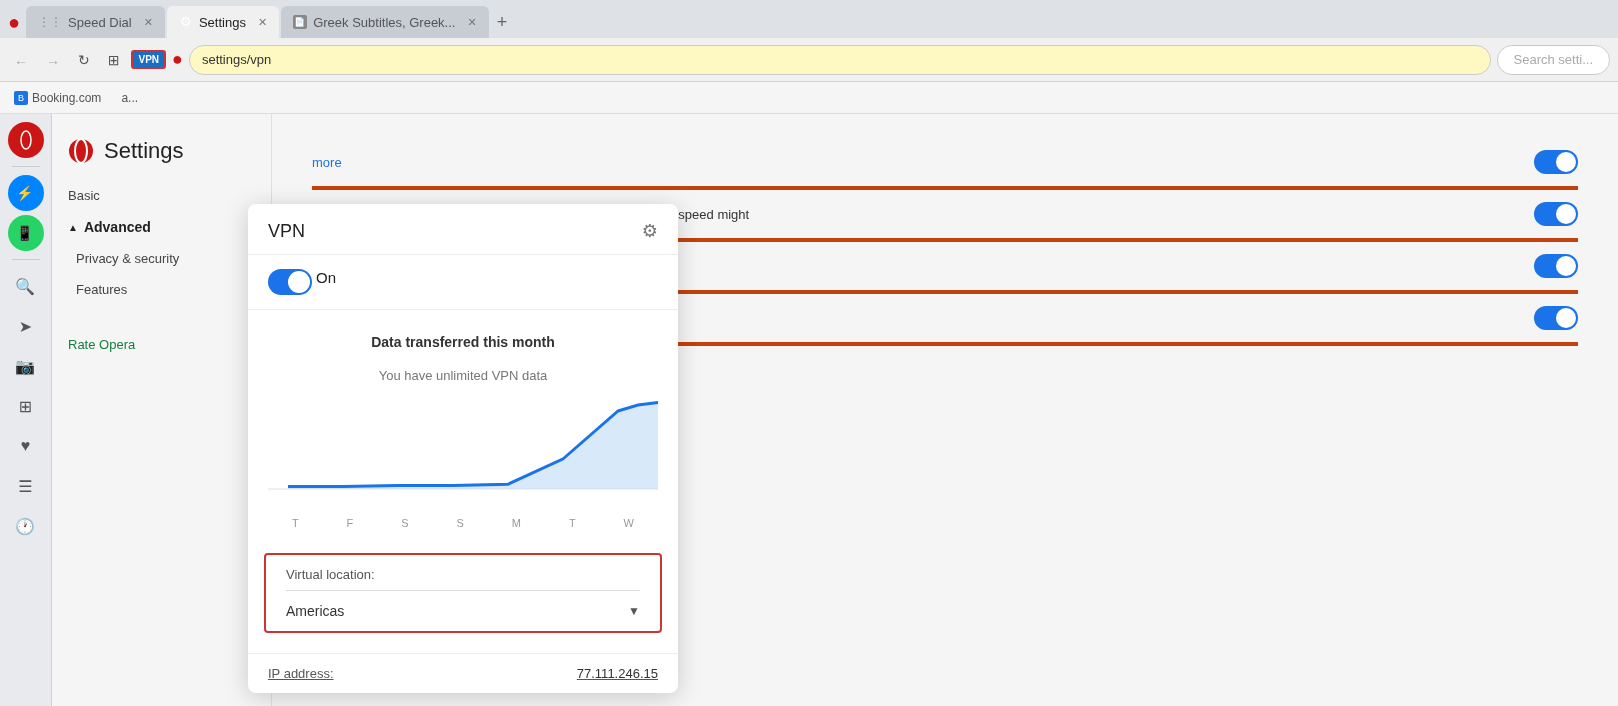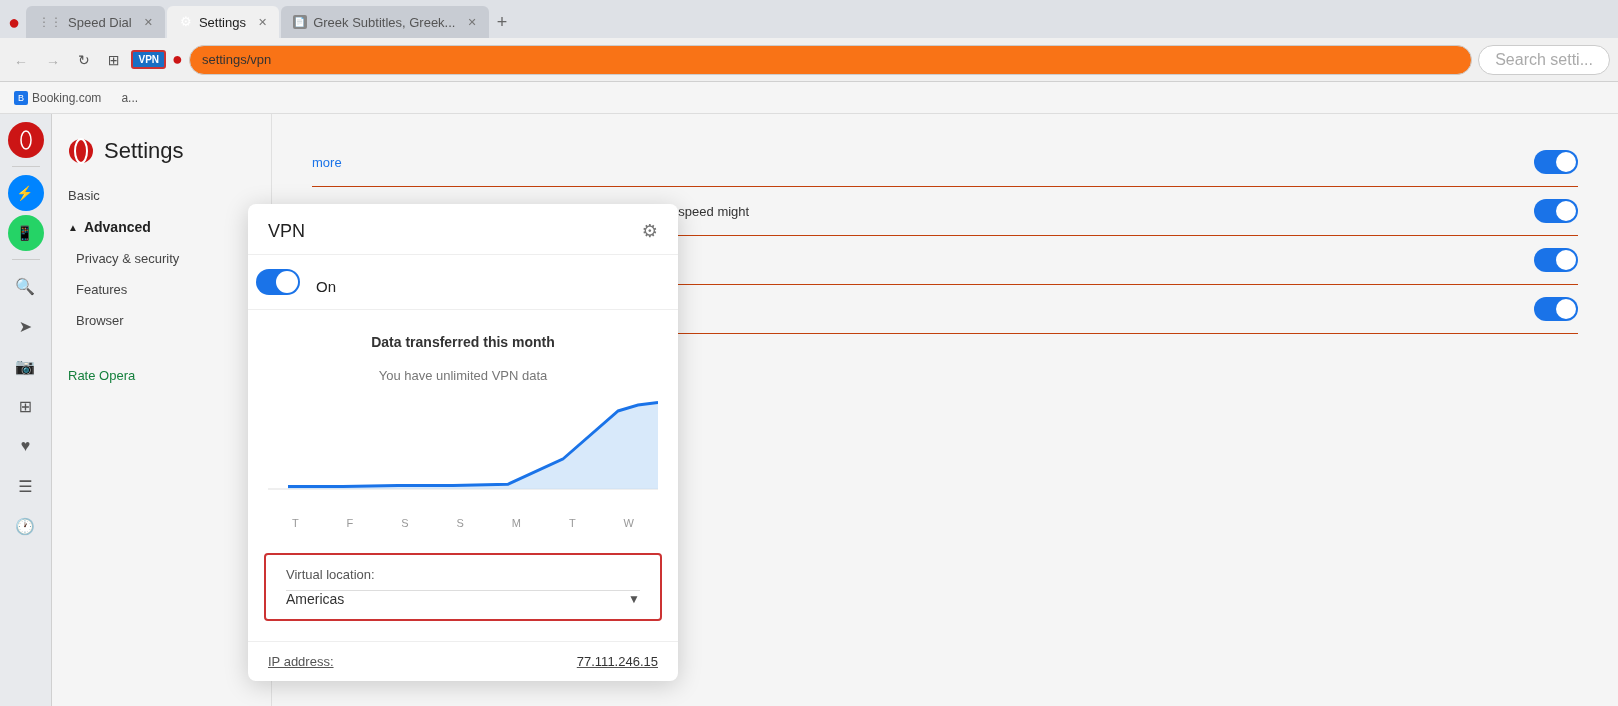--- a/index.html
+++ b/index.html
@@ -19,22 +19,22 @@
     .tab-favicon.settings { background: none; font-size: 13px; }
     .tab-favicon.page { background: #888; }
 
     
     .nav-bar { display: flex; align-items: center; height: 44px; background: #f0f0f0; padding: 0 8px; gap: 6px; border-bottom: 1px solid #d0d0d0; }
     .nav-btn { background: none; border: none; cursor: pointer; color: #555; font-size: 14px; padding: 4px 6px; border-radius: 4px; }
     .nav-btn.disabled { color: #aaa; cursor: default; }
     .layout-btn { background: none; border: none; cursor: pointer; color: #555; font-size: 14px; padding: 4px 6px; }
     .vpn-badge { background: #1a6fc4; color: white; font-size: 10px; font-weight: bold; padding: 2px 5px; border-radius: 3px; border: 2px solid #cc3333; cursor: pointer; }
     .opera-icon { color: #cc1515; font-size: 18px; }
-    .address-bar { flex: 1; background: #f97316; border: 1px solid #ccc; border-radius: 20px; height: 30px; display: flex; align-items: center; padding: 0 12px; font-size: 13px; color: #333; }
-    .search-settings-btn { background: white; border: 1px solid #ccc; border-radius: 20px; height: 30px; padding: 0 16px; font-size: 16px; color: #aaa; cursor: pointer; margin-left: auto; }
+    .address-bar { flex: 1; background: #fef9c3; border: 1px solid #ccc; border-radius: 20px; height: 30px; display: flex; align-items: center; padding: 0 12px; font-size: 13px; color: #333; }
+    .search-settings-btn { background: white; border: 1px solid #ccc; border-radius: 20px; height: 30px; padding: 0 16px; font-size: 13px; color: #aaa; cursor: pointer; margin-left: auto; }
 
     
     .bookmarks-bar { height: 32px; background: #f5f5f5; display: flex; align-items: center; padding: 0 8px; gap: 8px; border-bottom: 1px solid #ddd; font-size: 12px; color: #555; }
     .bookmark-item { display: flex; align-items: center; gap: 4px; cursor: pointer; padding: 2px 6px; border-radius: 3px; }
     .bookmark-icon { width: 14px; height: 14px; background: #1a73e8; border-radius: 2px; display: inline-block; font-size: 9px; color: white; text-align: center; line-height: 14px; }
 
     
     .main-area { display: flex; height: calc(706px - 38px - 44px - 32px); background: #f5f5f5; }
 
     
@@ -51,42 +51,42 @@
     .settings-nav-item { padding: 8px 16px; font-size: 13px; color: #444; cursor: pointer; border-radius: 0; }
     .settings-nav-item.section-header { font-weight: 600; color: #222; font-size: 14px; display: flex; align-items: center; gap: 6px; }
     .settings-nav-item.sub-item { padding-left: 24px; font-size: 13px; }
     .settings-nav-item.link-item { color: #15803d; }
     .expand-arrow { font-size: 10px; }
 
     
     .settings-content { flex: 1; background: #f5f5f5; padding: 24px 40px; overflow-y: auto; }
     .toggle-switch { width: 44px; height: 24px; border-radius: 12px; background: #1a73e8; display: inline-flex; align-items: center; padding: 2px; cursor: pointer; flex-shrink: 0; }
     .toggle-knob { width: 20px; height: 20px; border-radius: 50%; background: white; margin-left: auto; }
-    .settings-row { display: flex; align-items: center; justify-content: space-between; padding: 12px 0; border-bottom: 1px solid #c2410c; }
+    .settings-row { display: flex; align-items: center; justify-content: space-between; padding: 12px 0; border-bottom: 4px solid #c2410c; }
 
     
     .vpn-popup { position: absolute; top: 90px; left: 248px; width: 430px; background: white; border-radius: 8px; box-shadow: 0 4px 24px rgba(0,0,0,0.18); z-index: 100; overflow: hidden; }
     .vpn-popup-header { display: flex; align-items: center; justify-content: space-between; padding: 16px 20px 12px; border-bottom: 1px solid #eee; }
     .vpn-title { font-size: 18px; font-weight: 500; color: #222; }
     .vpn-gear { color: #777; font-size: 18px; cursor: pointer; }
-    .vpn-toggle-row { display: flex; align-items: flex-end; gap: 16px; padding: 14px 8px; border-bottom: 1px solid #eee; }
+    .vpn-toggle-row { display: flex; align-items: flex-start; gap: 4px; padding: 14px 20px; border-bottom: 1px solid #eee; }
     .vpn-toggle { width: 44px; height: 26px; border-radius: 13px; background: #1a73e8; display: flex; align-items: center; padding: 2px; cursor: pointer; }
     .vpn-toggle-knob { width: 22px; height: 22px; border-radius: 50%; background: white; margin-left: auto; }
     .vpn-on-label { font-size: 15px; color: #222; }
     .vpn-data-section { padding: 20px 20px 10px; text-align: center; }
     .vpn-data-amount { font-size: 42px; font-weight: 400; color: #1a73e8; }
     .vpn-data-label { font-size: 14px; font-weight: 600; color: #333; margin-top: 4px; }
     .vpn-data-sublabel { font-size: 13px; color: #777; margin-top: 18px; }
     .vpn-chart { width: 100%; height: 120px; position: relative; padding: 0 20px 0 20px; }
     .vpn-chart svg { width: 100%; height: 100%; }
     .vpn-chart-labels { display: flex; justify-content: space-around; padding: 4px 20px; }
     .vpn-chart-label { font-size: 11px; color: #999; }
     .vpn-location-section { padding: 12px 20px; border: 2px solid #cc3333; margin: 20px 16px; border-radius: 4px; }
     .vpn-location-label { font-size: 13px; color: #555; margin-bottom: 8px; }
-    .vpn-select-row { display: flex; justify-content: space-between; align-items: center; padding-top: 0; border-top: 1px solid #ddd; }
+    .vpn-select-row { display: flex; justify-content: space-between; align-items: center; padding-top: 12px; border-top: 1px solid #ddd; }
     .vpn-ip-row { display: flex; justify-content: space-between; padding: 12px 20px; font-size: 13px; color: #555; border-top: 1px solid #eee; text-decoration: underline; }
     .vpn-ip-value { color: #333; }
   </style>
 </head>
 <body>
 
 <div class="browser-chrome">
 
   <div class="tab-bar">
 
@@ -195,23 +195,20 @@
     </div>
     <div class="settings-nav-item section-header">
       <span class="expand-arrow">▲</span>
       <span>Advanced</span>
     </div>
     <div class="settings-nav-item sub-item">
       <span>Privacy &amp; security</span>
     </div>
     <div class="settings-nav-item sub-item">
       <span>Features</span>
-    </div>
-    <div class="settings-nav-item sub-item">
-      <span>Browser</span>
     </div>
     <div style="margin-top: 24px;">
       <div class="settings-nav-item link-item">
         <span>Rate Opera</span>
       </div>
     </div>
   </div>
 
   <div class="settings-content">
 

